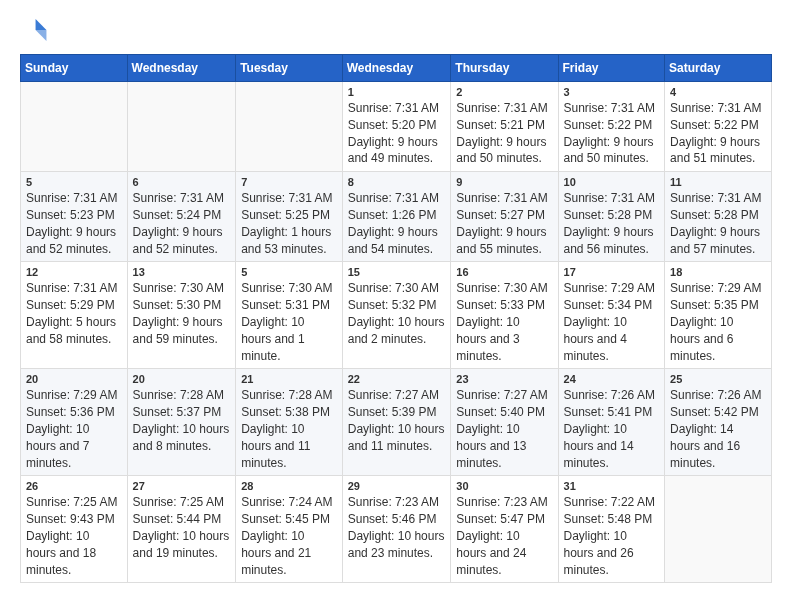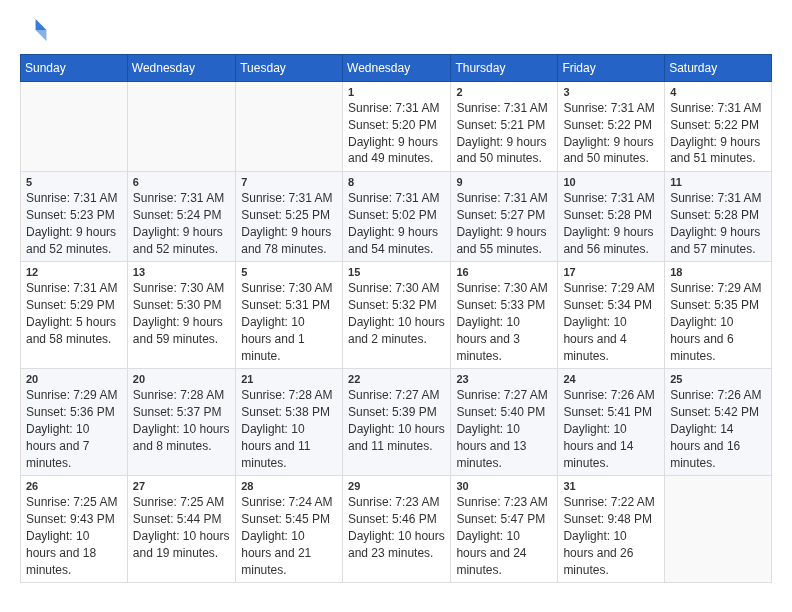--- a/index.html
+++ b/index.html
@@ -46,21 +46,21 @@
     }
     .calendar {
       width: 100%;
       border-collapse: collapse;
       border: 1px solid #ccc;
     }
     .calendar th {
       background: #2563c7;
       color: #fff;
       font-size: 12px;
-      font-weight: normal;
+      font-weight: bold;
       padding: 6px 4px;
       text-align: left;
       border: 1px solid #1a4fa0;
     }
     .calendar td {
       vertical-align: top;
       border: 1px solid #ddd;
       padding: 4px 5px;
       font-size: 10px;
       color: #333;
@@ -171,28 +171,28 @@
           <span>Sunrise: 7:31 AM</span><br>
           <span>Sunset: 5:24 PM</span><br>
           <span>Daylight: 9 hours and 52 minutes.</span>
         </div>
         </td>
         <td>
           <span class="day-number">7</span>
         <div class="day-info">
           <span>Sunrise: 7:31 AM</span><br>
           <span>Sunset: 5:25 PM</span><br>
-          <span>Daylight: 9 hours and 78 minutes.</span>
+          <span>Daylight: 1 hours and 53 minutes.</span>
         </div>
         </td>
         <td>
           <span class="day-number">8</span>
         <div class="day-info">
           <span>Sunrise: 7:31 AM</span><br>
-          <span>Sunset: 5:02 PM</span><br>
+          <span>Sunset: 1:26 PM</span><br>
           <span>Daylight: 9 hours and 54 minutes.</span>
         </div>
         </td>
         <td>
           <span class="day-number">9</span>
         <div class="day-info">
           <span>Sunrise: 7:31 AM</span><br>
           <span>Sunset: 5:27 PM</span><br>
           <span>Daylight: 9 hours and 55 minutes.</span>
         </div>
@@ -368,20 +368,20 @@
         <div class="day-info">
           <span>Sunrise: 7:23 AM</span><br>
           <span>Sunset: 5:47 PM</span><br>
           <span>Daylight: 10 hours and 24 minutes.</span>
         </div>
         </td>
         <td>
           <span class="day-number">31</span>
         <div class="day-info">
           <span>Sunrise: 7:22 AM</span><br>
-          <span>Sunset: 9:48 PM</span><br>
+          <span>Sunset: 5:48 PM</span><br>
           <span>Daylight: 10 hours and 26 minutes.</span>
         </div>
         </td>
         <td class="empty"></td>
       </tr>
     </tbody>
 </table>
 
 </body></html>

